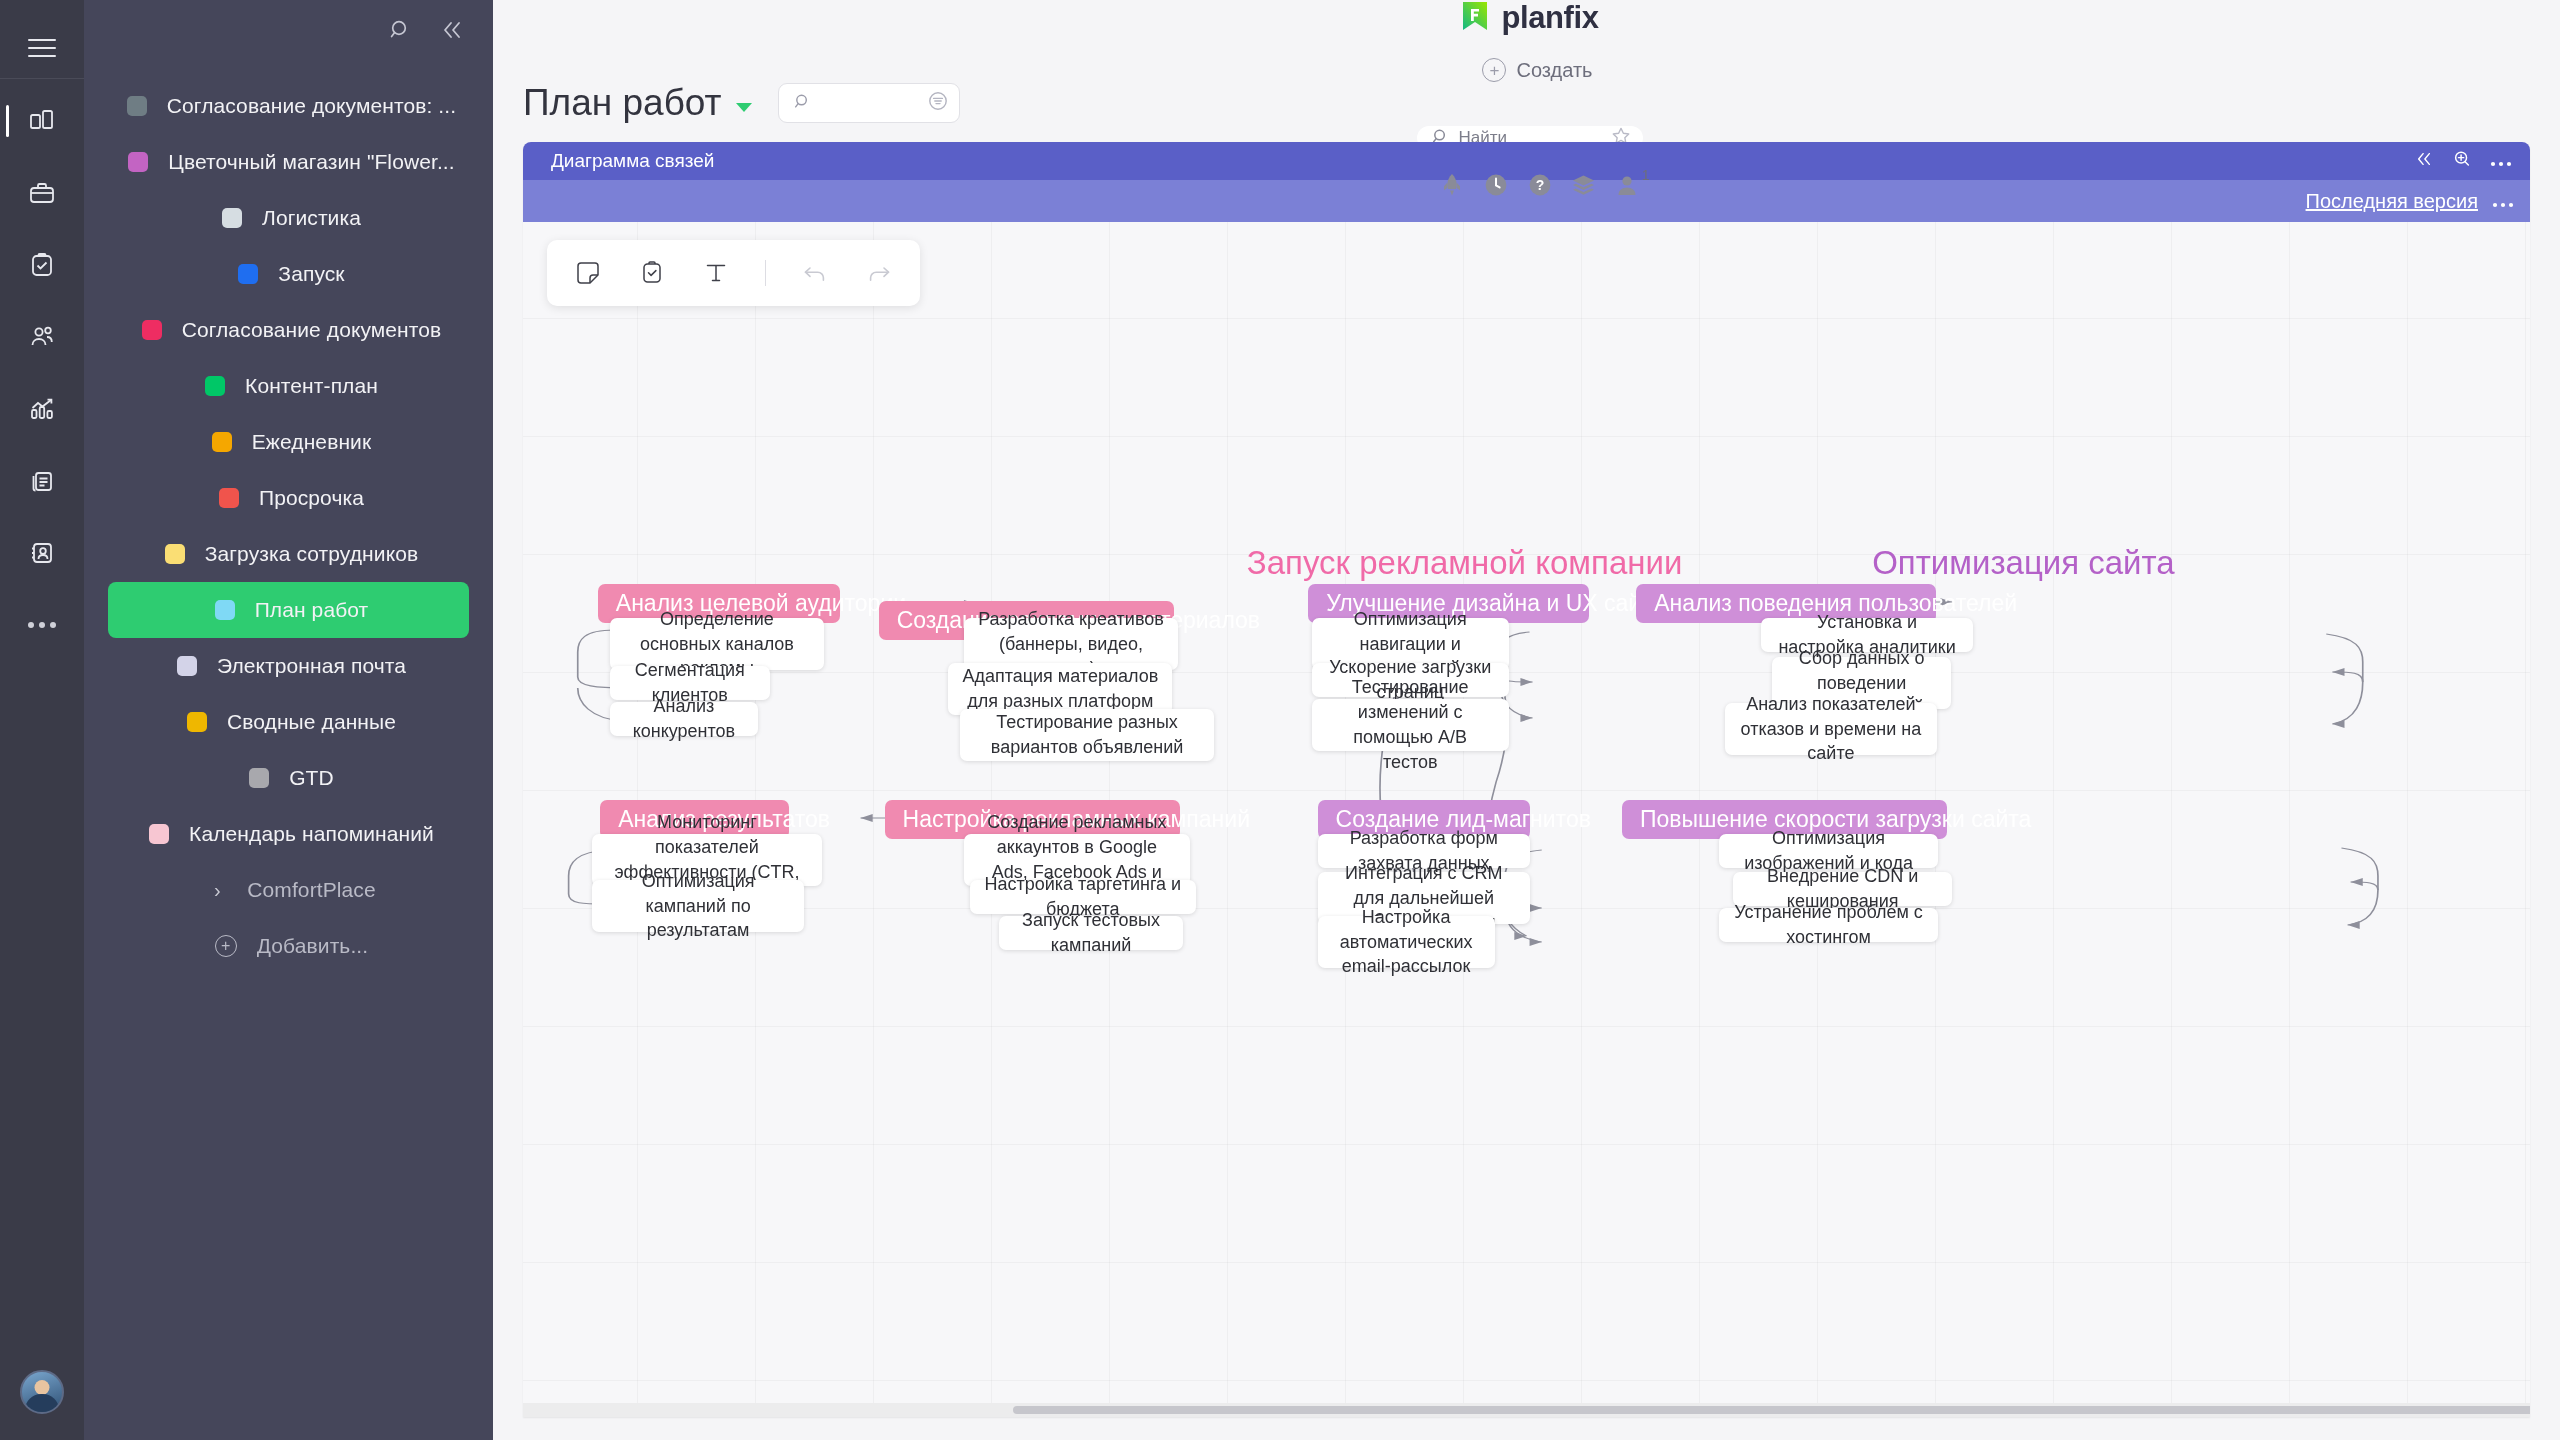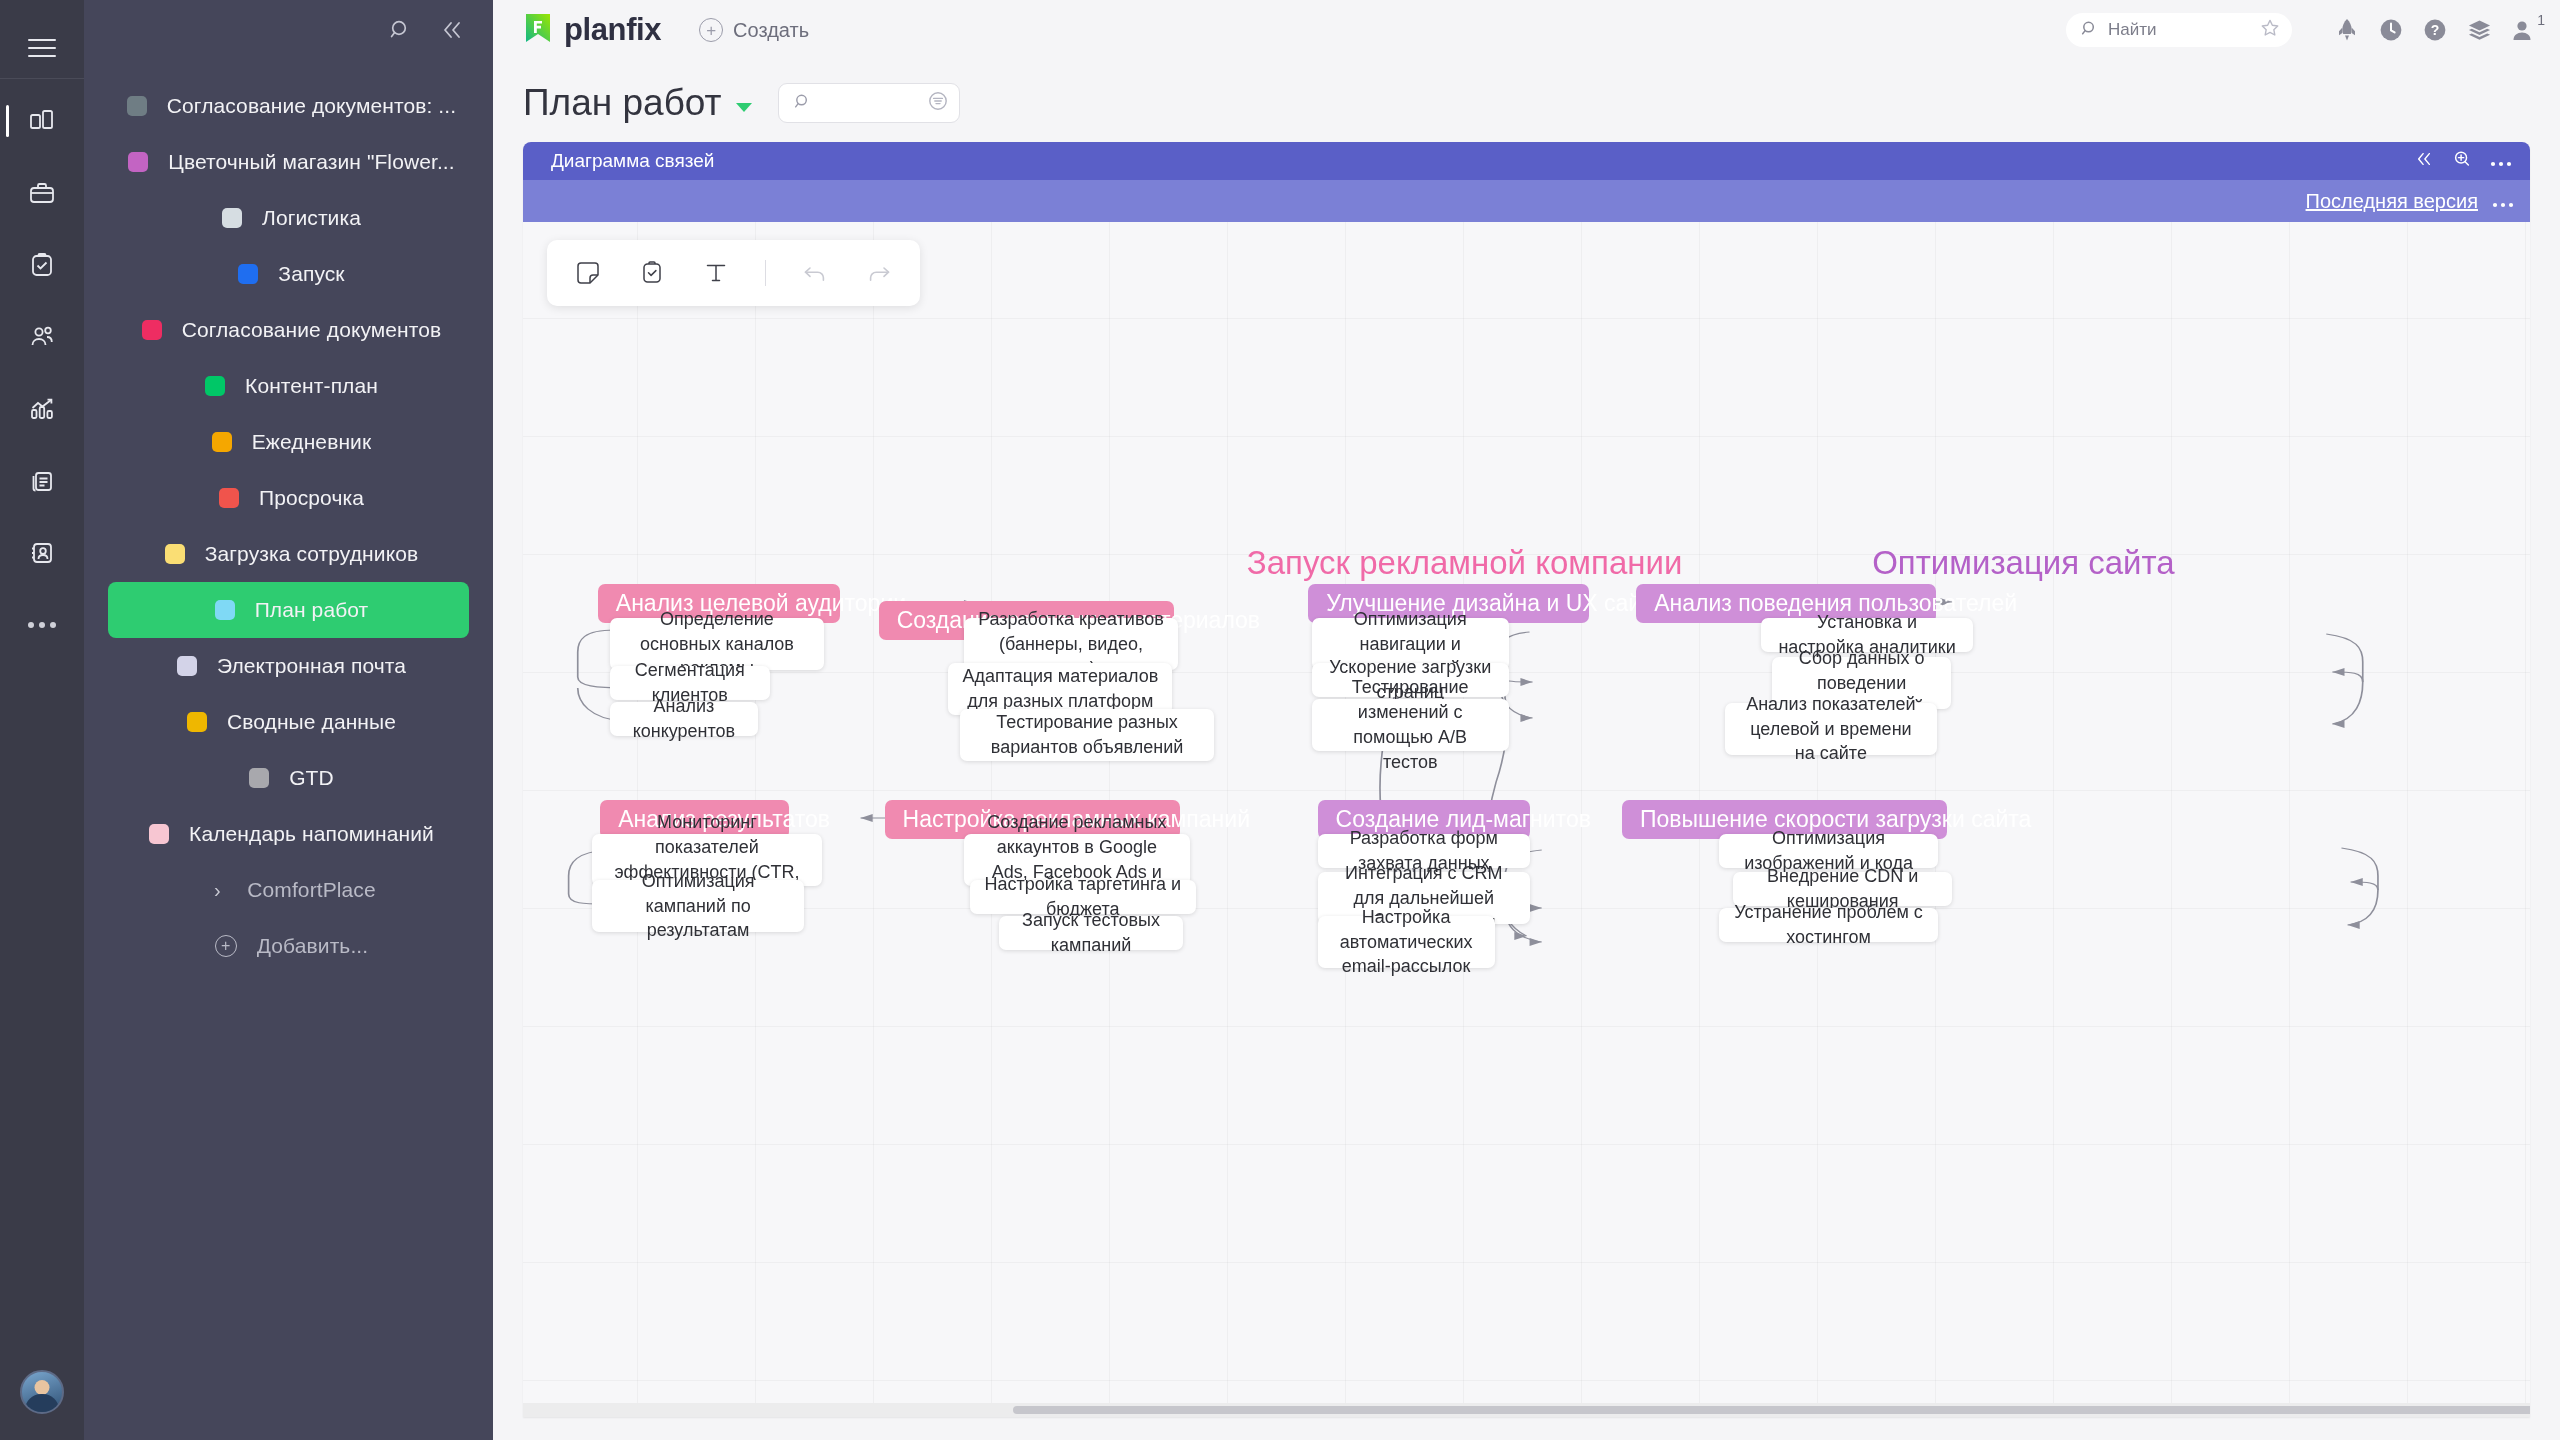--- a/index.html
+++ b/index.html
@@ -64,21 +64,21 @@
   .sb-plus { width:22px; height:22px; border:1.6px solid #b9bac6; border-radius:50%; flex:0 0 22px;
              display:flex; align-items:center; justify-content:center; color:#b9bac6; font-size:16px; line-height:1; }
   .sb-item.muted { color: #b9bac6; }
   .sb-label { overflow:hidden; text-overflow:ellipsis; }
 
   
   .main { flex: 1 1 auto; height: 1440px; background: #f5f5f7; display:flex; flex-direction: column; position:relative; }
 
   .topbar {
     height: 60px; background: #f5f5f7; display: flex; align-items: center;
-    padding: 0 24px 0 30px; gap: 22px;
+    padding: 0 24px 0 30px; gap: 22px; flex-direction: column;
   }
   .brand { display:flex; align-items:center; gap: 11px; }
   .brand-name { font-size: 31px; font-weight: 700; color: #2f3042; letter-spacing:-.4px; }
   .create-btn { display:flex; align-items:center; gap:10px; color:#6d6e7c; font-size:20px; margin-left: 16px; }
   .create-circle { width:24px; height:24px; border-radius:50%; border:1.6px solid #9b9caa; display:flex;align-items:center;justify-content:center;color:#9b9caa;font-size:17px;line-height:1; }
   .topbar-spacer { flex: 1 1 auto; }
   .topsearch {
     width: 226px; height: 34px; background:#fff; border-radius:17px;
     display:flex; align-items:center; padding: 0 12px 0 14px; gap: 9px;
   }
@@ -586,21 +586,21 @@
               <div class="leaf" style="left: 440.6px; top: 612px; width: 226.56px; height: 52px;">Создание рекламных аккаунтов в Google Ads, Facebook Ads и др.</div>
               <div class="leaf" style="left: 446.5px; top: 658px; width: 226.56px; height: 34px;">Настройка таргетинга и бюджета</div>
               <div class="leaf" style="left: 476px; top: 694px; width: 184.08px; height: 34px;">Запуск тестовых кампаний</div>
               <div class="node-head violet" style="left: 785.16px; top: 362px; width: 280.84px;">Улучшение дизайна и UX сайта</div>
               <div class="leaf" style="left: 788.7px; top: 396px; width: 197.06px; height: 52px;">Оптимизация навигации и структуры сайта</div>
               <div class="leaf" style="left: 788.7px; top: 441px; width: 197.06px; height: 34px;">Ускорение загрузки страниц</div>
               <div class="leaf" style="left: 788.7px; top: 477px; width: 197.06px; height: 52px;">Тестирование изменений с помощью A/B тестов</div>
               <div class="node-head violet" style="left: 1113.2px; top: 362px; width: 299.72px;">Анализ поведения пользователей</div>
               <div class="leaf" style="left: 1189.9px; top: 396px; width: 212.4px; height: 34px; margin-left: 48px;">Установка и настройка аналитики</div>
               <div class="leaf" style="left: 1248.9px; top: 435px; width: 179.36px; height: 52px;">Сбор данных о поведении пользователей</div>
-              <div class="leaf" style="left: 1201.7px; top: 481px; width: 212.4px; height: 52px;">Анализ показателей целевой и времени на сайте</div>
+              <div class="leaf" style="left: 1201.7px; top: 481px; width: 212.4px; height: 52px;">Анализ показателей отказов и времени на сайте</div>
               <div class="node-head violet" style="left: 794.6px; top: 578px; width: 212.4px;">Создание лид-магнитов</div>
               <div class="leaf" style="left: 794.6px; top: 612px; width: 212.4px; height: 34px;">Разработка форм захвата данных</div>
               <div class="leaf" style="left: 794.6px; top: 650px; width: 212.4px; height: 52px;">Интеграция с CRM для дальнейшей работы с лидами</div>
               <div class="leaf" style="left: 794.6px; top: 694px; width: 177px; height: 52px;">Настройка автоматических email-рассылок</div>
               <div class="node-head violet" style="left: 1099.04px; top: 578px; width: 324.5px;">Повышение скорости загрузки сайта</div>
               <div class="leaf" style="left: 1195.8px; top: 612px; width: 219.48px; height: 34px;">Оптимизация изображений и кода</div>
               <div class="leaf" style="left: 1209.96px; top: 650px; width: 219.48px; height: 34px;">Внедрение CDN и кеширования</div>
               <div class="leaf" style="left: 1195.8px; top: 686px; width: 219.48px; height: 34px;">Устранение проблем с хостингом</div>
             </div>
         </div>

